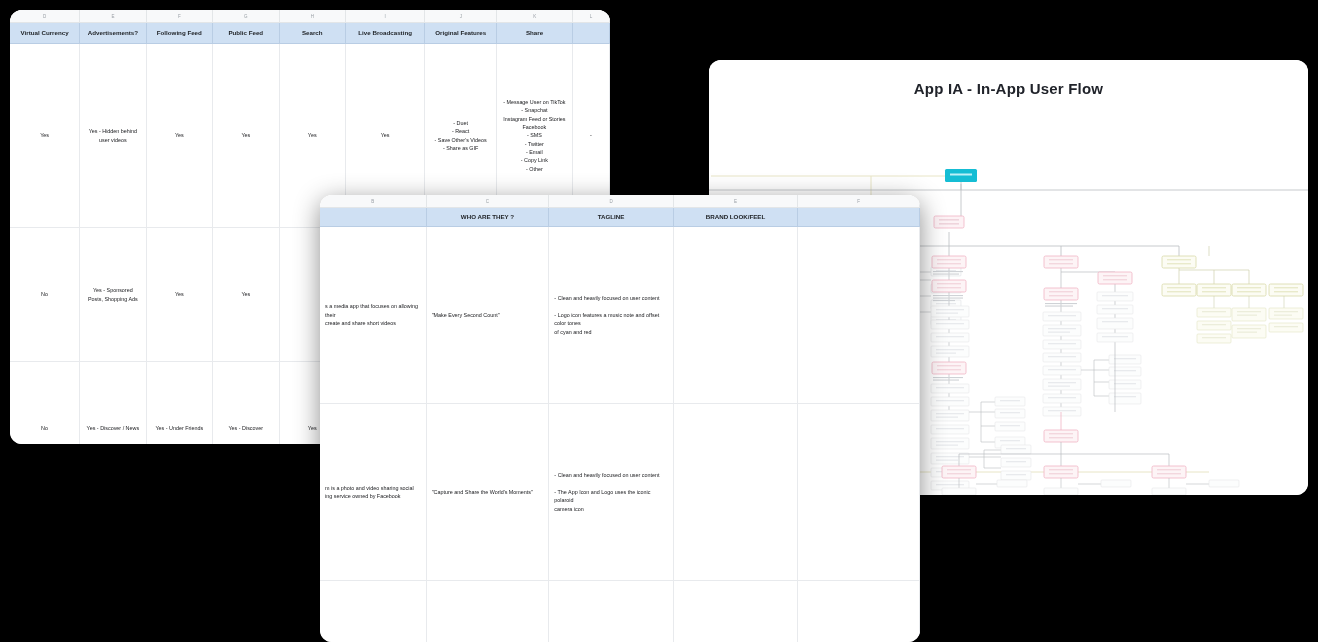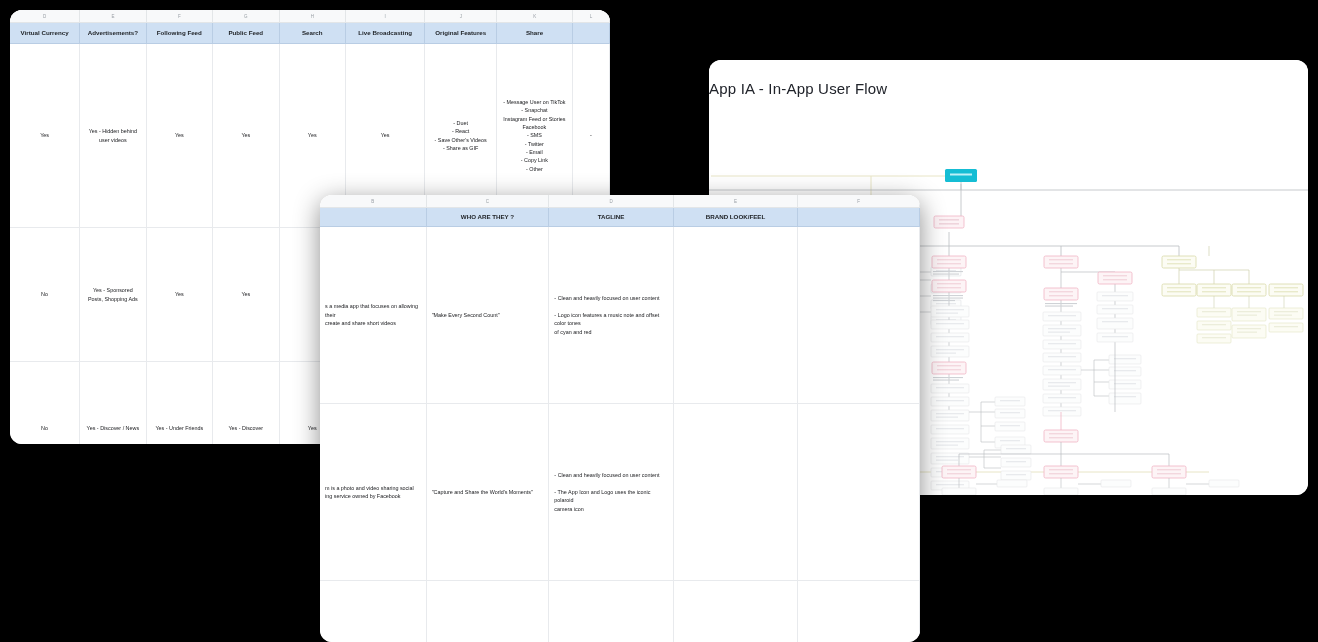--- a/index.html
+++ b/index.html
@@ -20,22 +20,22 @@
        font-size:6.2px;font-weight:bold;color:#1c1f23;text-align:center;line-height:1.25;}
   .datarow{display:flex;border-bottom:1px solid #e8eaed;box-sizing:border-box;}
   .datarow .dc{border-right:1px solid #e8eaed;box-sizing:border-box;
        font-size:5.4px;color:#202124;line-height:1.55;padding:6px 5px;
        white-space:pre-line;overflow:hidden;}
   .dc.ctr{display:flex;align-items:center;justify-content:center;text-align:center;}
   .dc.mid{display:flex;align-items:center;}
 
   
   .flowwrap{width:100%;height:100%;position:relative;background:#fff;}
-  .flowtitle{position:absolute;top:20px;left:0;right:0;text-align:left;
-       font-size:15px;font-weight:normal;color:#20232a;letter-spacing:.2px;}
+  .flowtitle{position:absolute;top:20px;left:0;right:0;text-align:center;
+       font-size:15px;font-weight:bold;color:#20232a;letter-spacing:.2px;}
   .flowsvg{position:absolute;top:52px;left:0;width:100%;height:383px;}
 </style>
 </head>
 <body>
 
 <div class="panel" id="panel-features" style="left:10px;top:10px;width:600px;height:434px;">
   <div class="sheet">
     <div class="colrow" id="f-cols">
         <div class="cl" style="width: 76px;">D</div>
         <div class="cl" style="width: 72px;">E</div>

